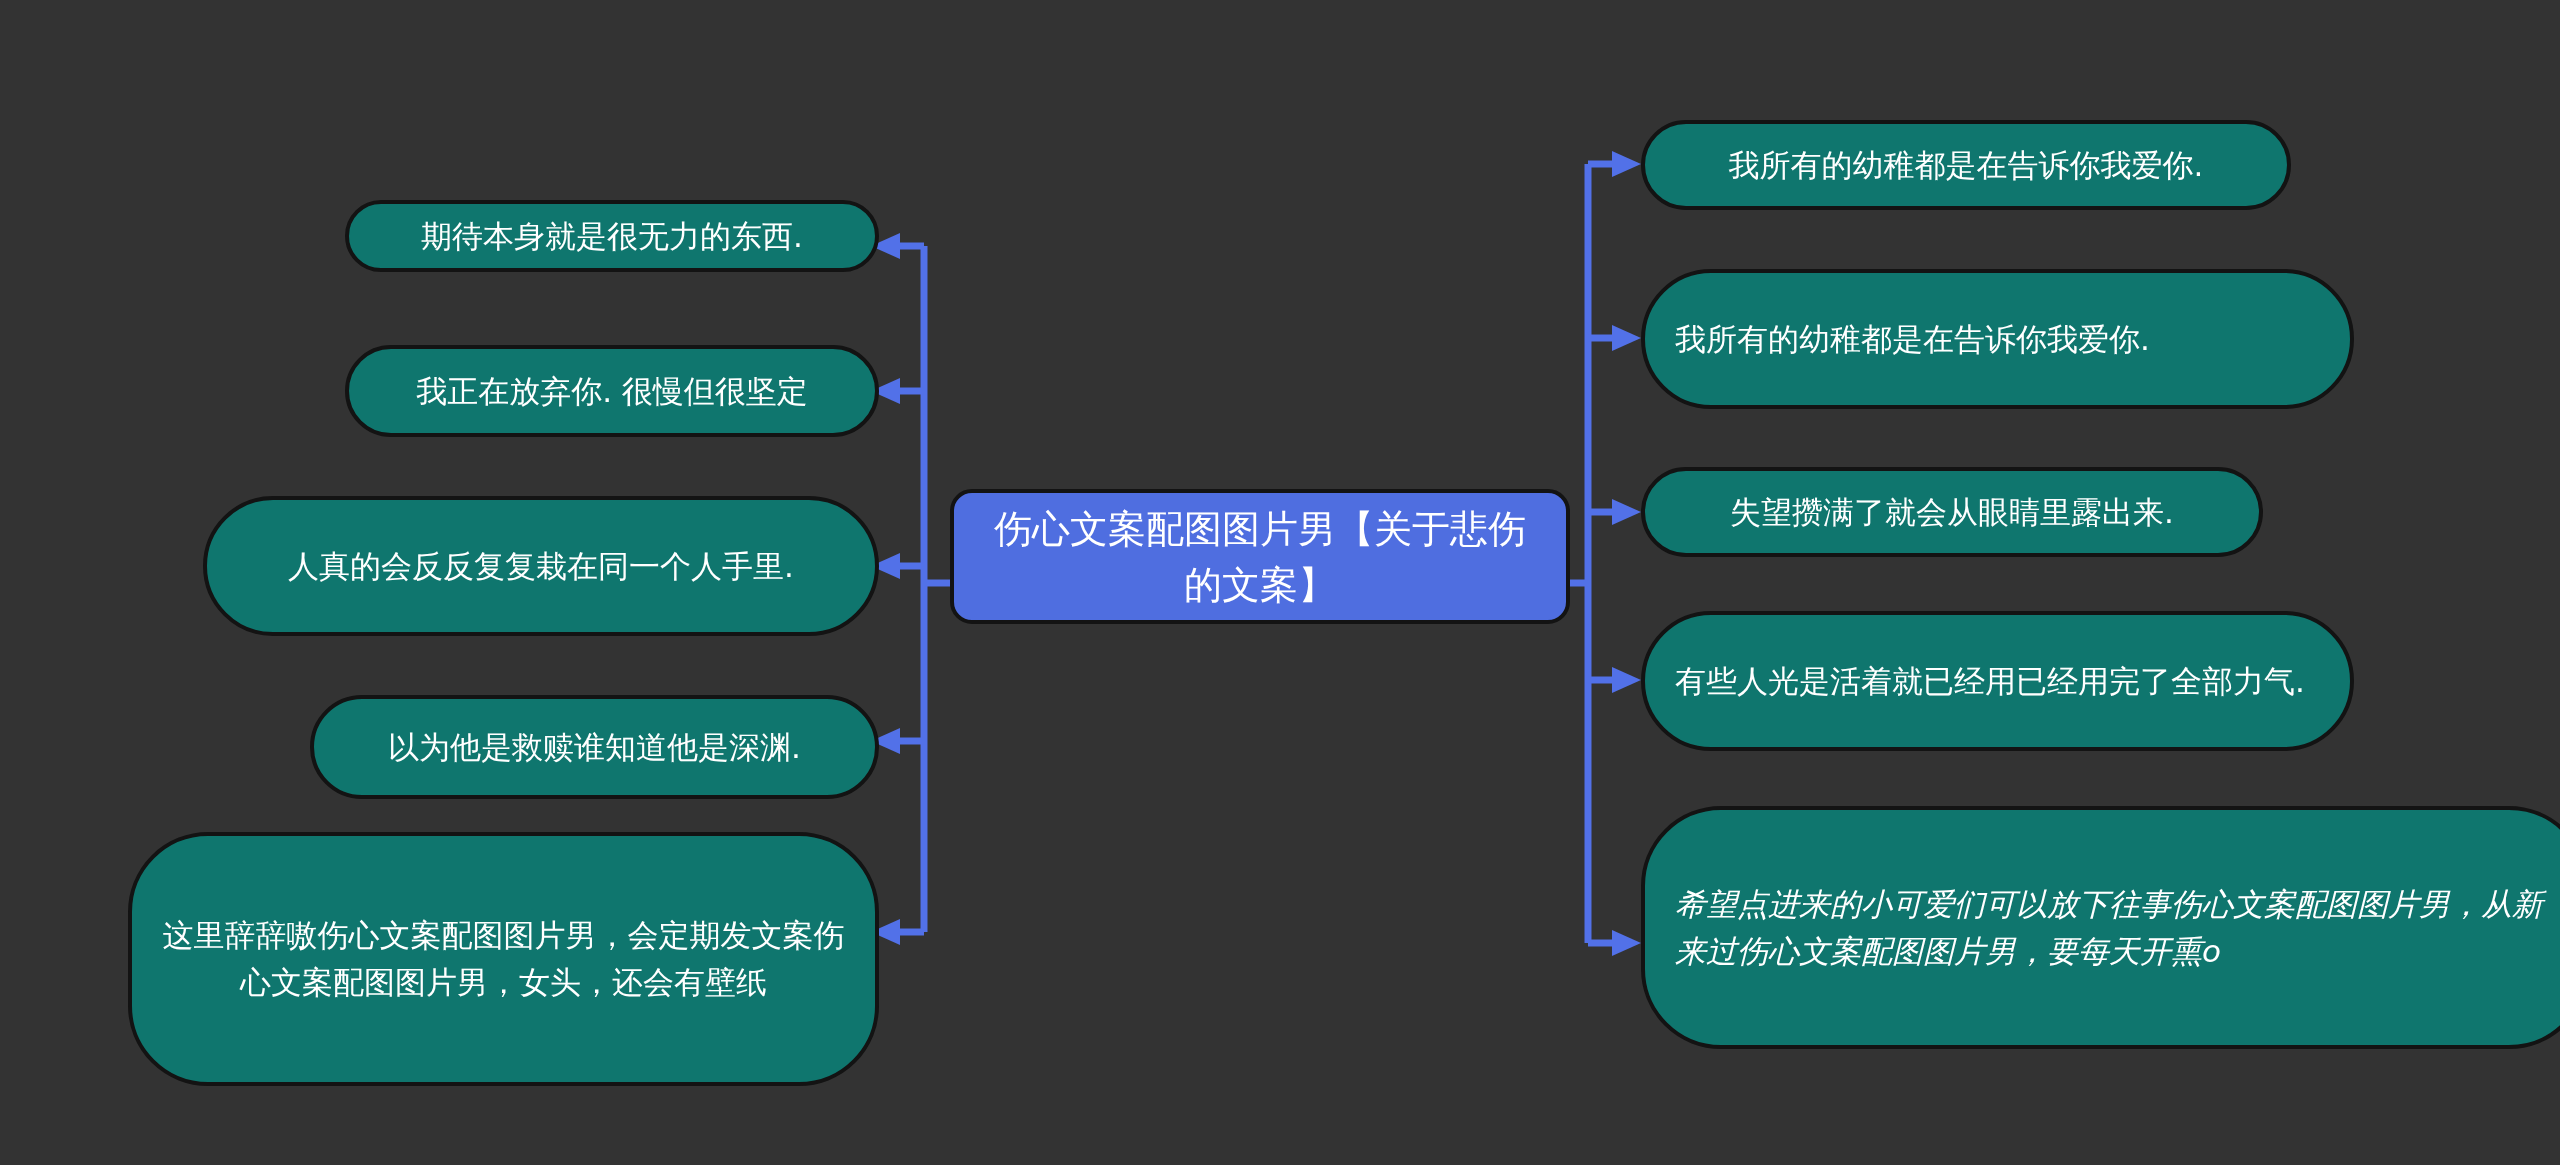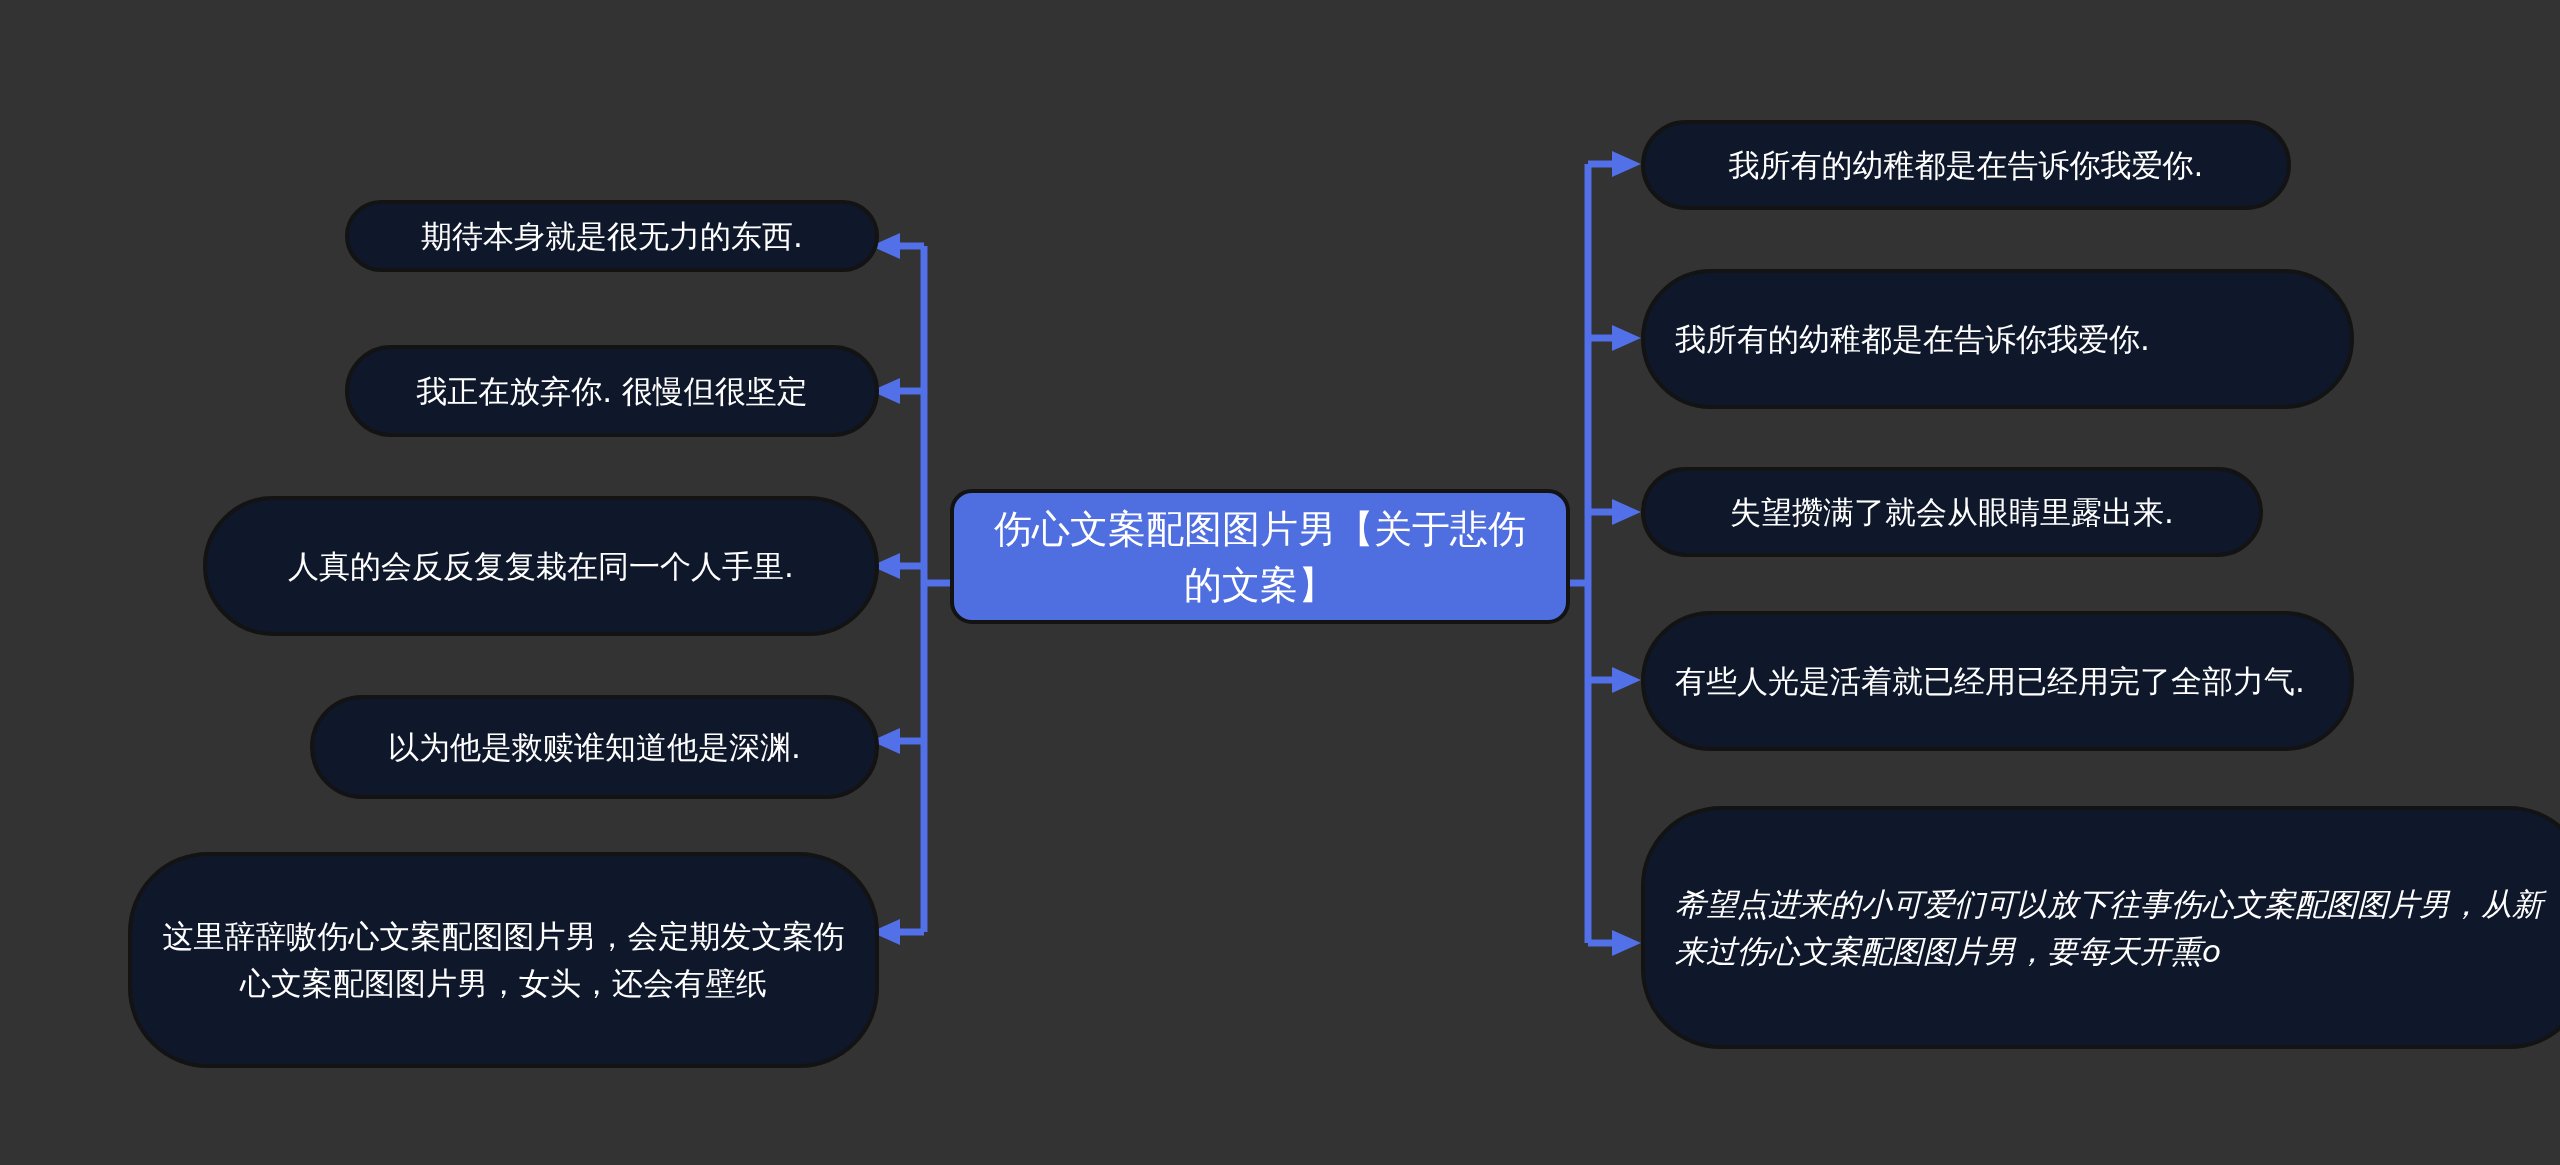--- a/index.html
+++ b/index.html
@@ -23,21 +23,21 @@
     position: absolute;
     left: 0;
     top: 0;
     width: 2560px;
     height: 1165px;
     pointer-events: none;
   }
   .node {
     position: absolute;
     box-sizing: border-box;
-    background: #0f172a;
+    background: #0f766e;
     border: 4px solid #131313;
     border-radius: 80px;
     color: #ffffff;
     font-size: 31px;
     line-height: 47px;
     display: flex;
     align-items: center;
     overflow: hidden;
   }
   .node .node-text {
@@ -121,21 +121,21 @@
   </div>
 
   <div class="node leaf-left" style="left:203px; top:496px; width:676px; height:140px;">
     <span class="node-text">人真的会反反复复栽在同一个人手里.</span>
   </div>
 
   <div class="node leaf-left single-line" style="left:310px; top:695px; width:569px; height:104px;">
     <span class="node-text">以为他是救赎谁知道他是深渊.</span>
   </div>
 
-  <div class="node leaf-left" style="left:128px; top:852px; width:751px; height:216px;">
+  <div class="node leaf-left" style="left:128px; top:832px; width:751px; height:254px;">
     <span class="node-text">这里辞辞嗷伤心文案配图图片男，会定期发文案伤心文案配图图片男，女头，还会有壁纸</span>
   </div>
 
   <div class="node leaf-right single-line" style="left:1641px; top:120px; width:650px; height:90px;">
     <span class="node-text">我所有的幼稚都是在告诉你我爱你.</span>
   </div>
 
   <div class="node leaf-right" style="left:1641px; top:269px; width:713px; height:140px;">
     <span class="node-text">我所有的幼稚都是在告诉你我爱你.</span>
   </div>

